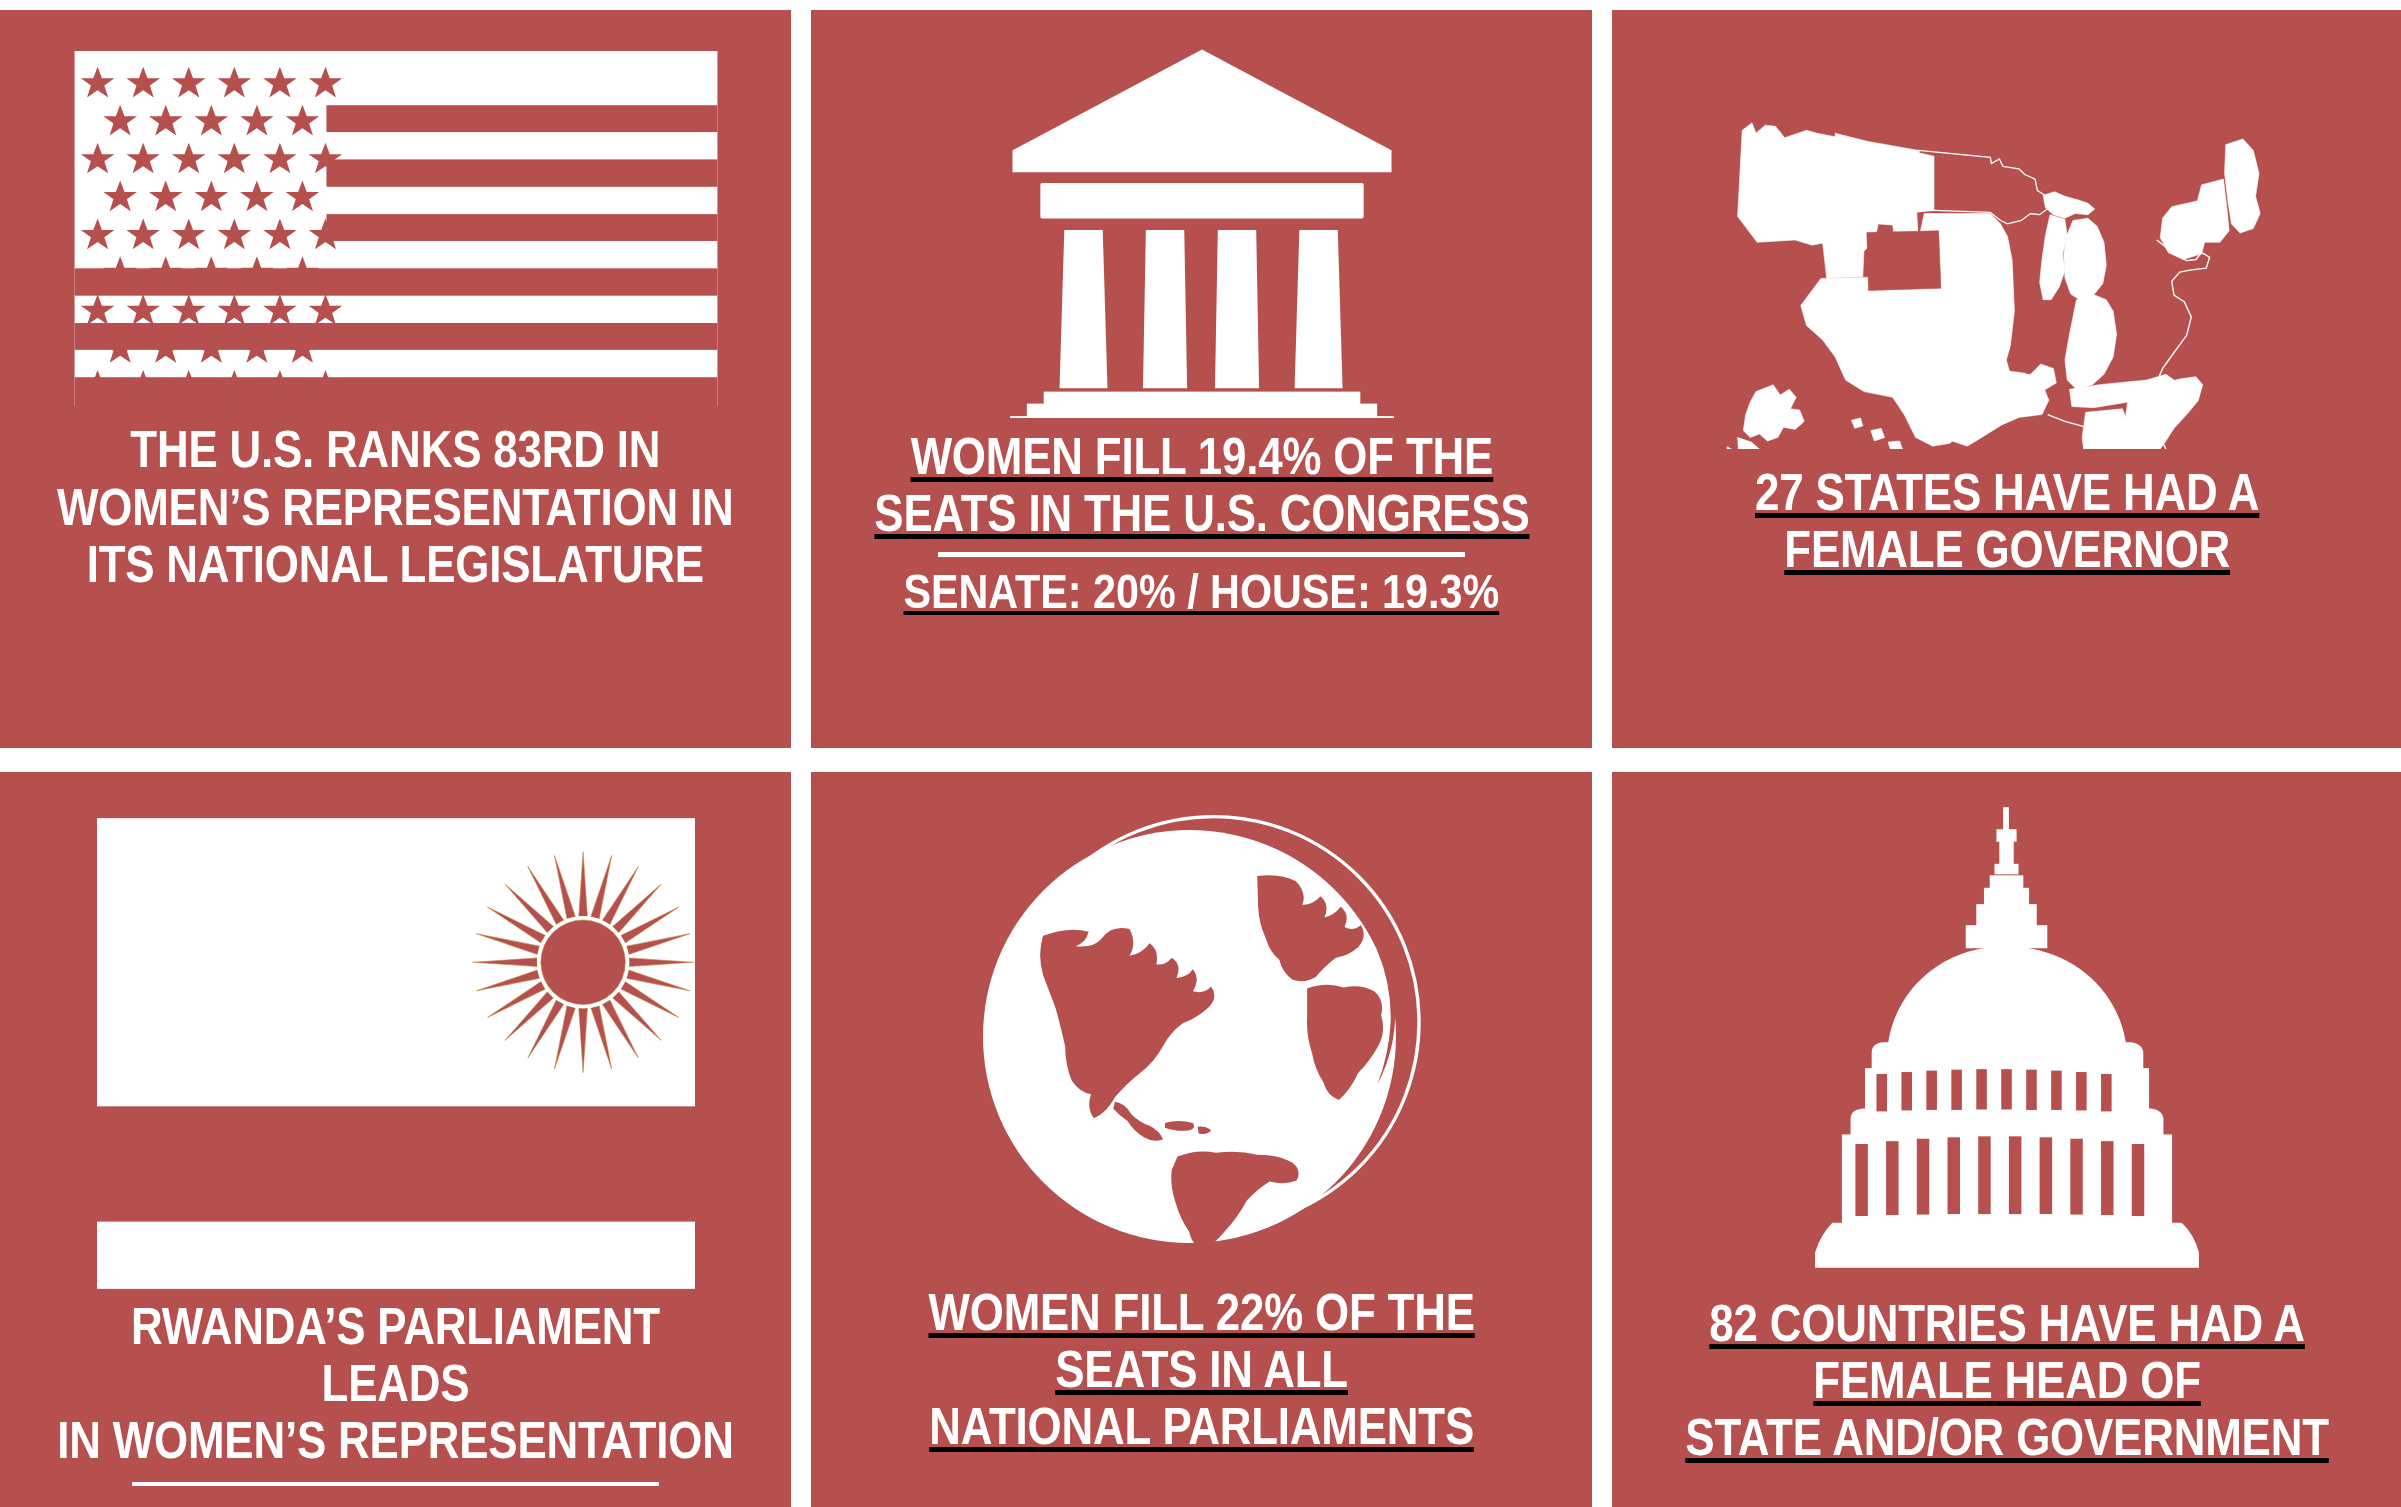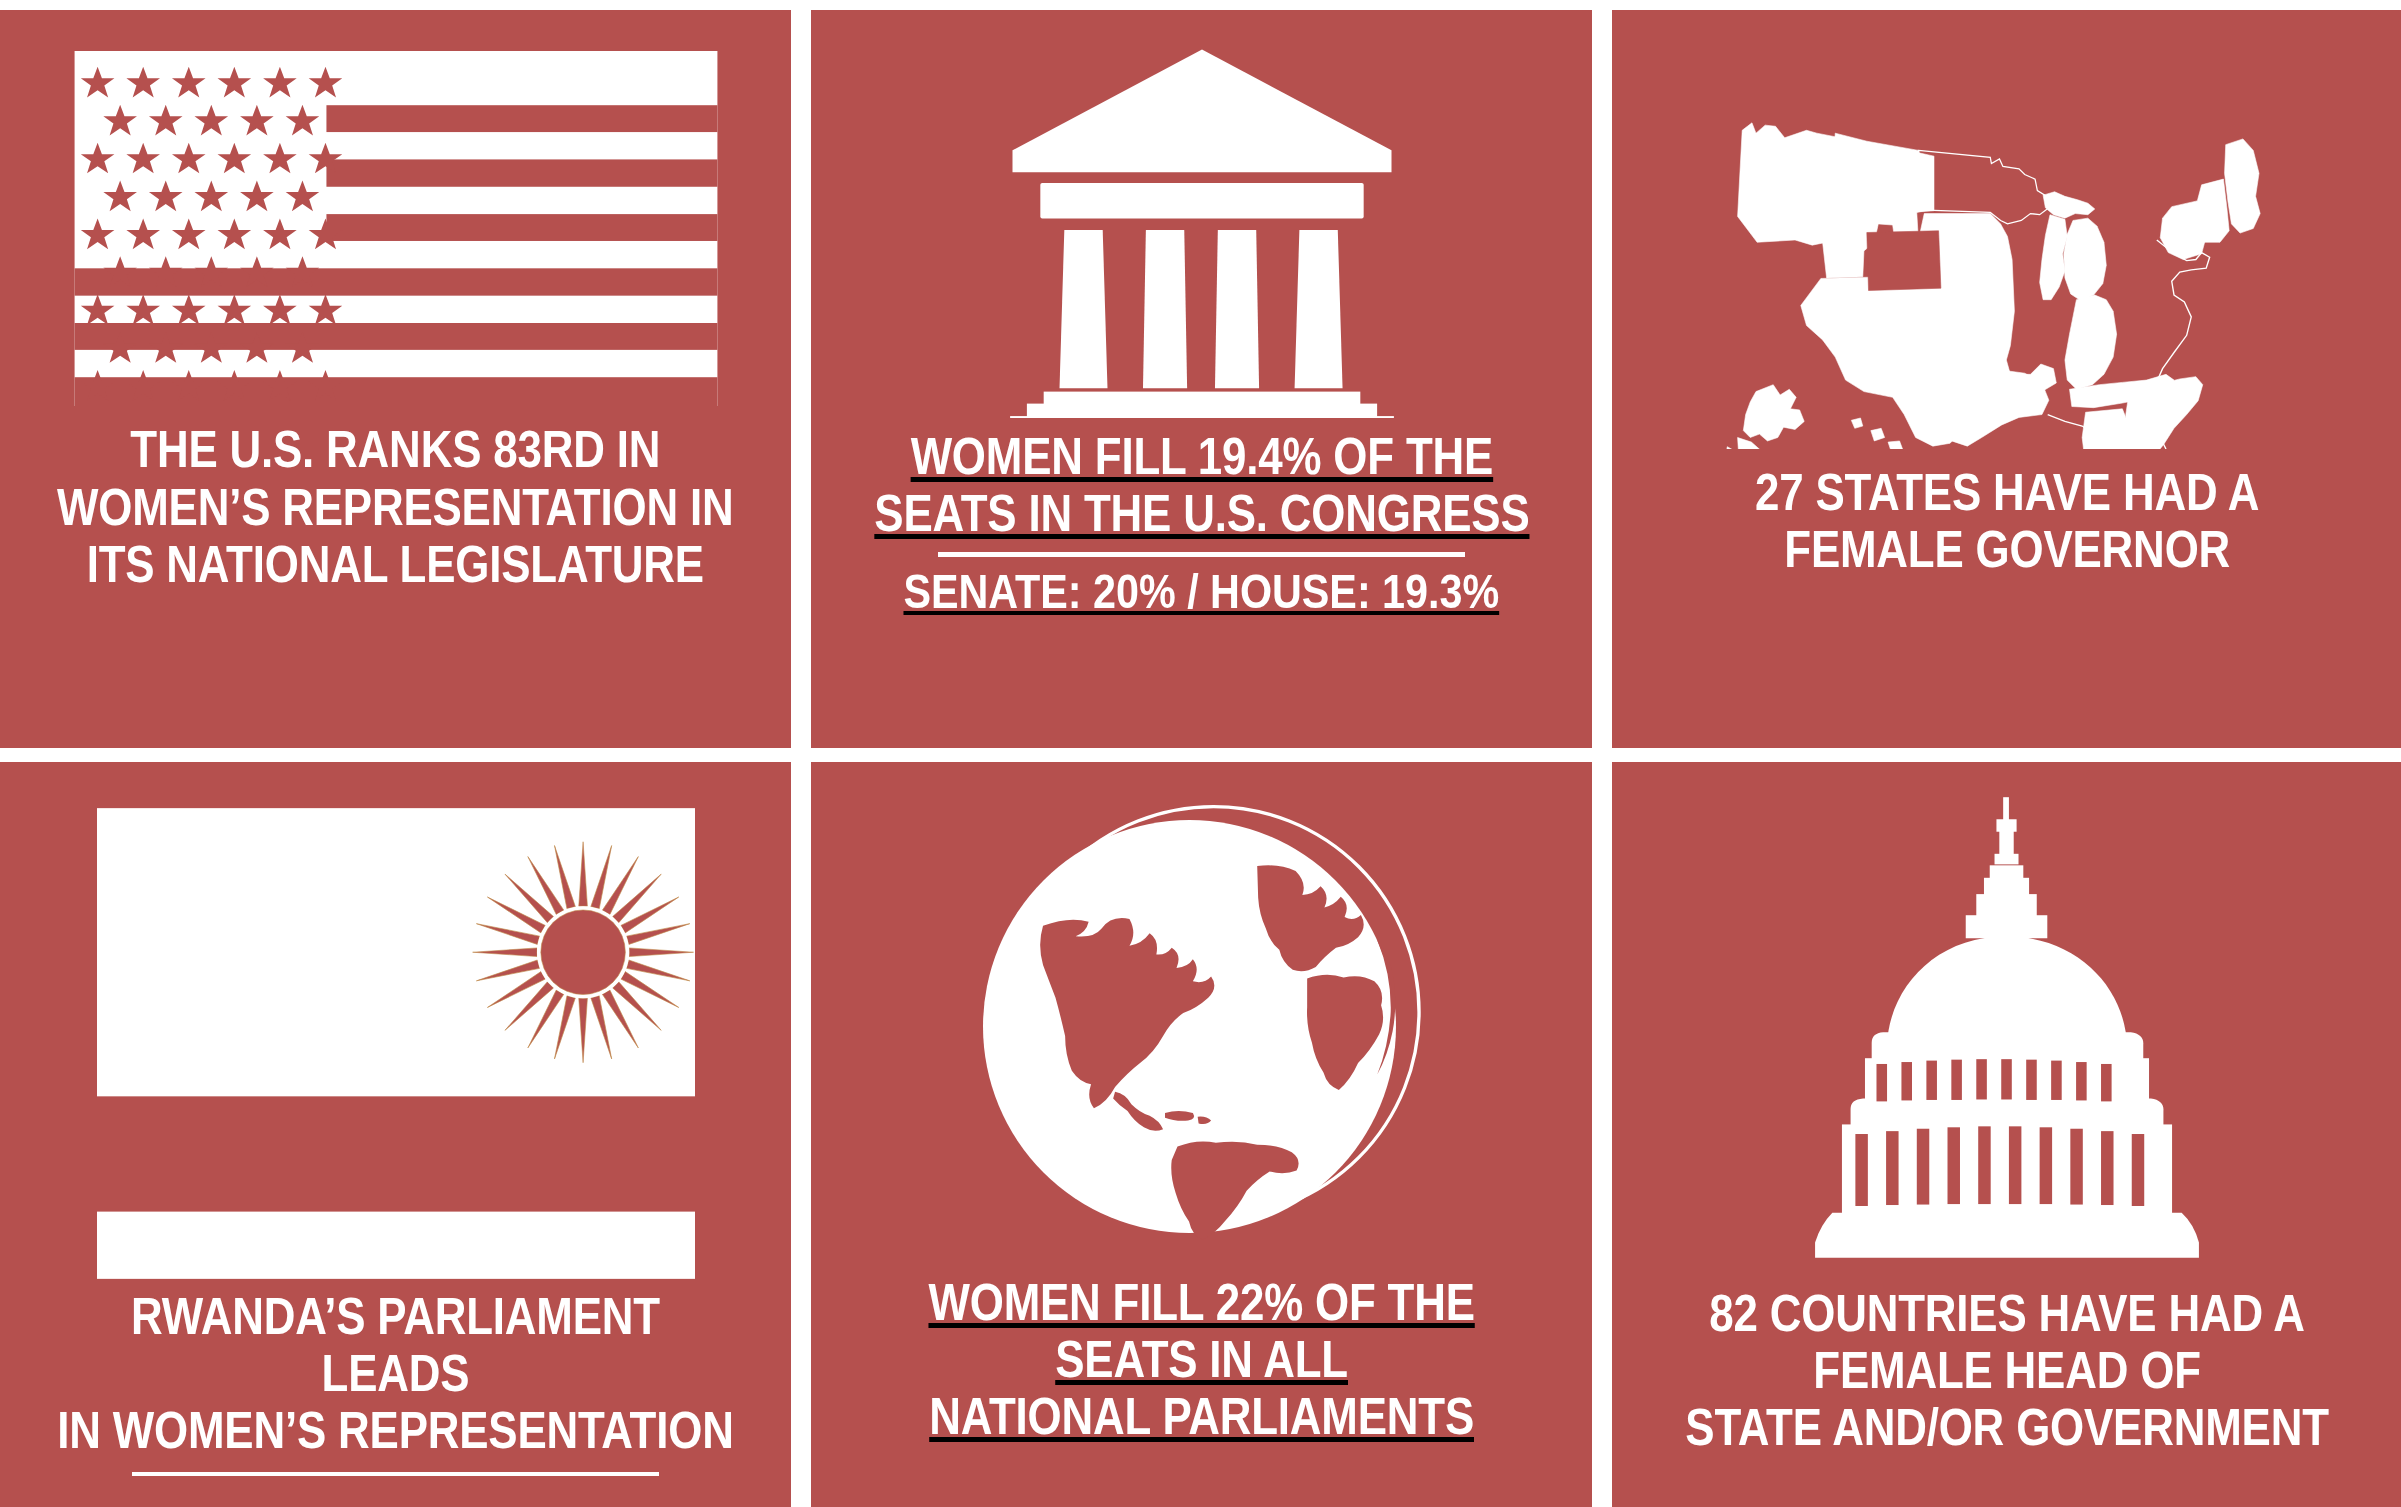--- a/index.html
+++ b/index.html
@@ -13,23 +13,23 @@
     display:grid;
     grid-template-columns: 801px 801px 800px;
     grid-template-rows: 748px 759px;
     column-gap:0; row-gap:0;
     width:2412px; height:1507px;
   }
   .cell {
     position:relative;
     padding:9.6px 10px 0 0;
   }
-  .cell.c3 { padding-right:0; padding-left:10px; }
+  .cell.c3 { padding-right:0; padding-left:10px;text-decoration:underline; }
   .cell.c2 { padding-left:10px; padding-right:10px;text-decoration:underline; }
-  .cell.r2 { padding-top:14px; padding-bottom:0; }
+  .cell.r2 { padding-top:24px; padding-bottom:0; }
   .panel {
     width:100%; height:100%;
     background:#B5504E;
     display:flex;
     flex-direction:column;
     align-items:center;
     position:relative;
   }
 
   

